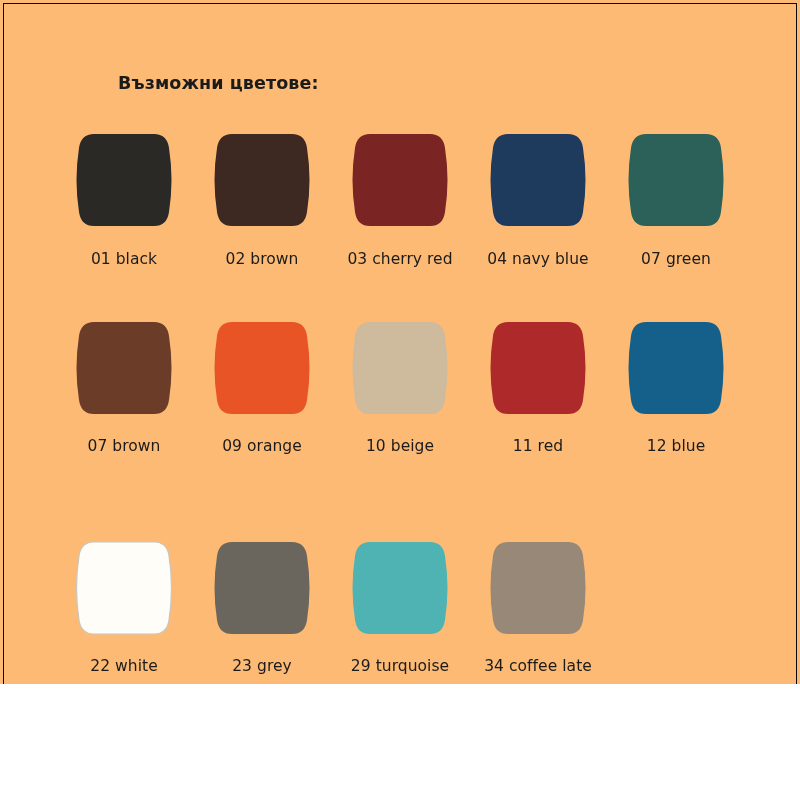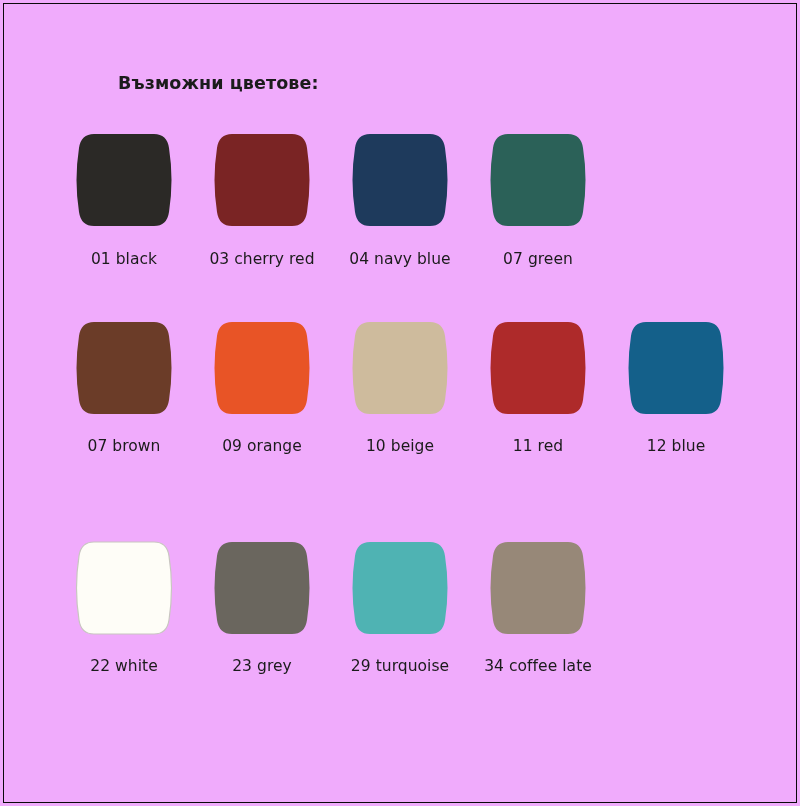--- a/index.html
+++ b/index.html
@@ -6,22 +6,22 @@
     margin: 0;
     padding: 0;
     background: #ffffff;
   }
   body {
     font-family: "DejaVu Sans", "Liberation Sans", sans-serif;
   }
   .page {
     position: relative;
     width: 800px;
-    height: 806px;
-    background: #f0abfc;
+    height: 684px;
+    background: #fdba74;
     box-sizing: border-box;
     overflow: hidden;
   }
   .page-frame {
     position: absolute;
     left: 3px;
     top: 3px;
     width: 794px;
     height: 800px;
     border: 1.5px solid #0a0a0a;
@@ -95,20 +95,28 @@
     <div class="row row-1">
       <div class="cell">
         <div class="swatch-wrap">
           <svg class="swatch" viewBox="0 0 104 96">
             <path d="M 22 2 L 82 2 Q 95 2 97 16 Q 102 48 97 80 Q 95 94 82 94 L 22 94 Q 9 94 7 80 Q 2 48 7 16 Q 9 2 22 2 Z" fill="#2b2926"></path>
           </svg>
         </div>
         <div class="label">01 black</div>
       </div>
 
+      <div class="cell">
+        <div class="swatch-wrap">
+          <svg class="swatch" viewBox="0 0 104 96">
+            <path d="M 22 2 L 82 2 Q 95 2 97 16 Q 102 48 97 80 Q 95 94 82 94 L 22 94 Q 9 94 7 80 Q 2 48 7 16 Q 9 2 22 2 Z" fill="#3e2822"></path>
+          </svg>
+        </div>
+        <div class="label">02 brown</div>
+      </div>
 
       <div class="cell">
         <div class="swatch-wrap">
           <svg class="swatch" viewBox="0 0 104 96">
             <path d="M 22 2 L 82 2 Q 95 2 97 16 Q 102 48 97 80 Q 95 94 82 94 L 22 94 Q 9 94 7 80 Q 2 48 7 16 Q 9 2 22 2 Z" fill="#7a2424"></path>
           </svg>
         </div>
         <div class="label">03 cherry red</div>
       </div>
 

